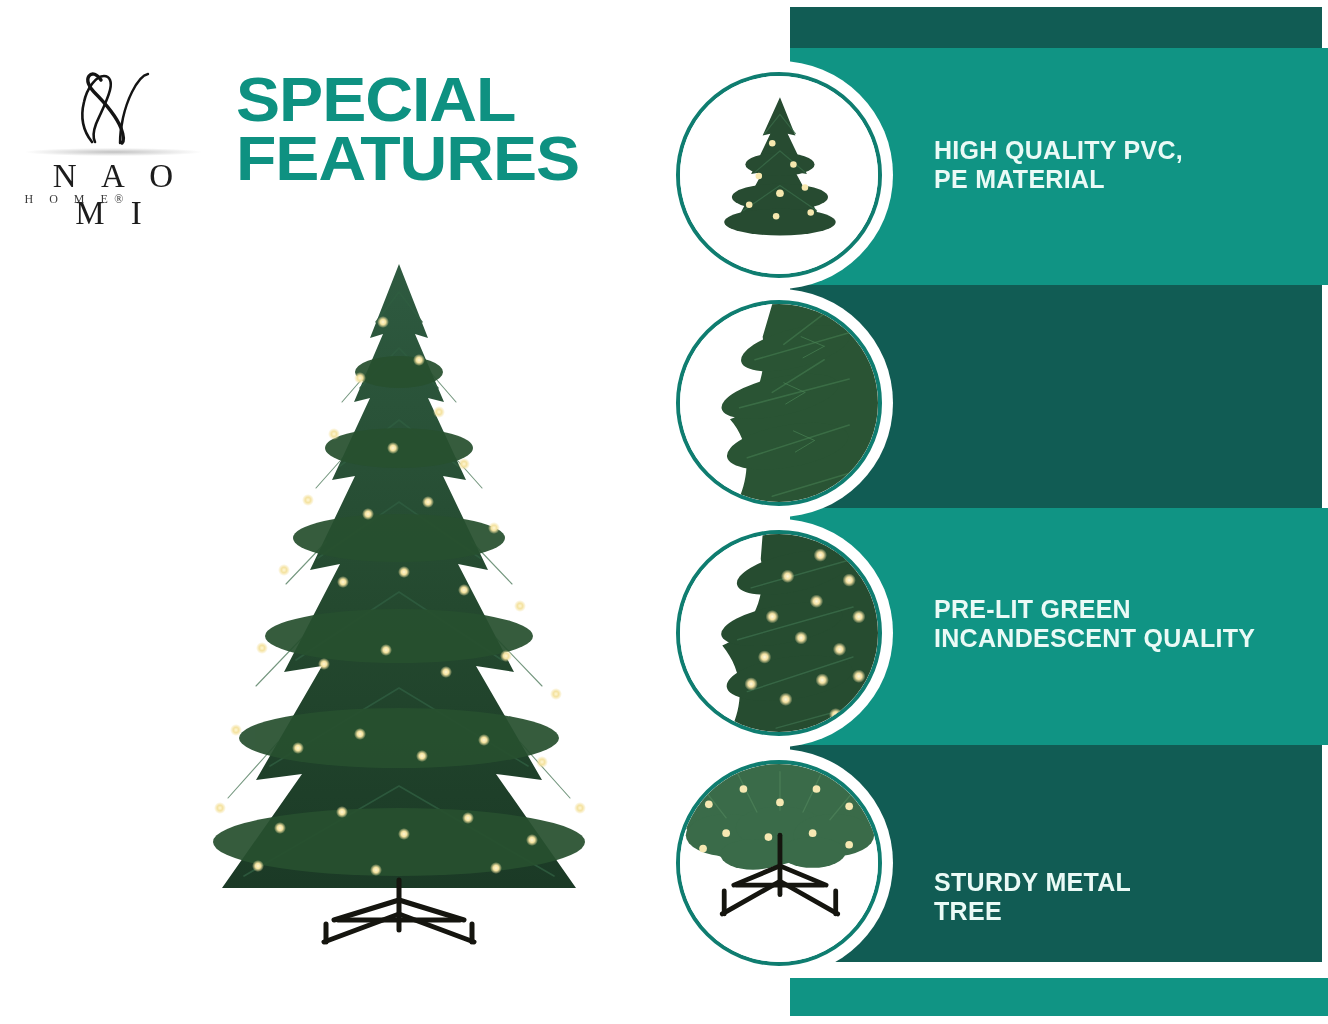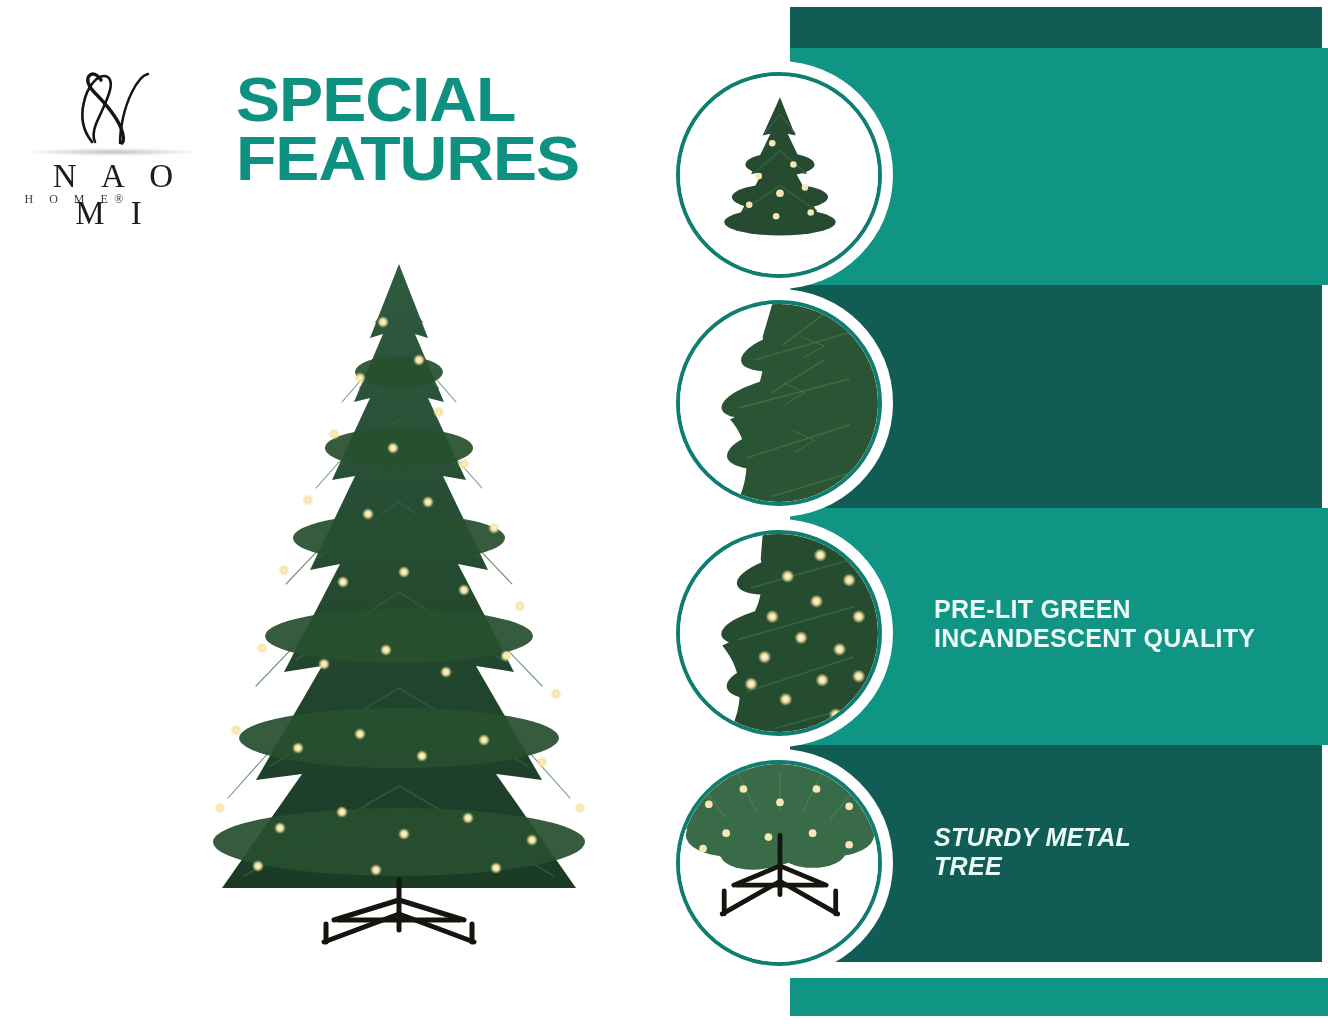--- a/index.html
+++ b/index.html
@@ -126,21 +126,21 @@
     width: 372px;
     color: #eafaf6;
     font-size: 25px;
     line-height: 1.17;
     font-weight: bold;
     letter-spacing: 0.3px;
   }
   #feat1 { top: 136px; }
   #feat2 { top: 366px; }
   #feat3 { top: 595px; }
-  #feat4 { top: 823px; font-style: italic; }
+  #feat4 { top: 868px; }
   .feat-text .l2 { display: block; }
 </style>
 </head>
 <body>
 
 <div id="page">
 
   <div class="logo-block">
     <div class="logo-mark">
       <svg viewBox="0 0 110 80" xmlns="http://www.w3.org/2000/svg">
@@ -371,20 +371,24 @@
       <g stroke="#15150f" stroke-width="5" fill="none" stroke-linecap="round">
         <path d="M104 74 L104 136"></path>
         <path d="M104 122 L44 156 M104 122 L164 156"></path>
         <path d="M104 106 L56 126 M104 106 L152 126"></path>
         <path d="M46 132 L46 156 M162 132 L162 156"></path>
         <path d="M58 126 L150 126"></path>
       </g>
     </svg>
   </div>
 
+  <div class="feat-text" id="feat1">
+    <span>HIGH QUALITY PVC,</span>
+    <span class="l2">PE MATERIAL</span>
+  </div>
   <div class="feat-text" id="feat2">
   </div>
   <div class="feat-text" id="feat3">
     <span>PRE-LIT GREEN</span>
     <span class="l2">INCANDESCENT QUALITY</span>
   </div>
   <div class="feat-text" id="feat4">
     <span>STURDY METAL</span>
     <span class="l2">TREE</span>
   </div>

